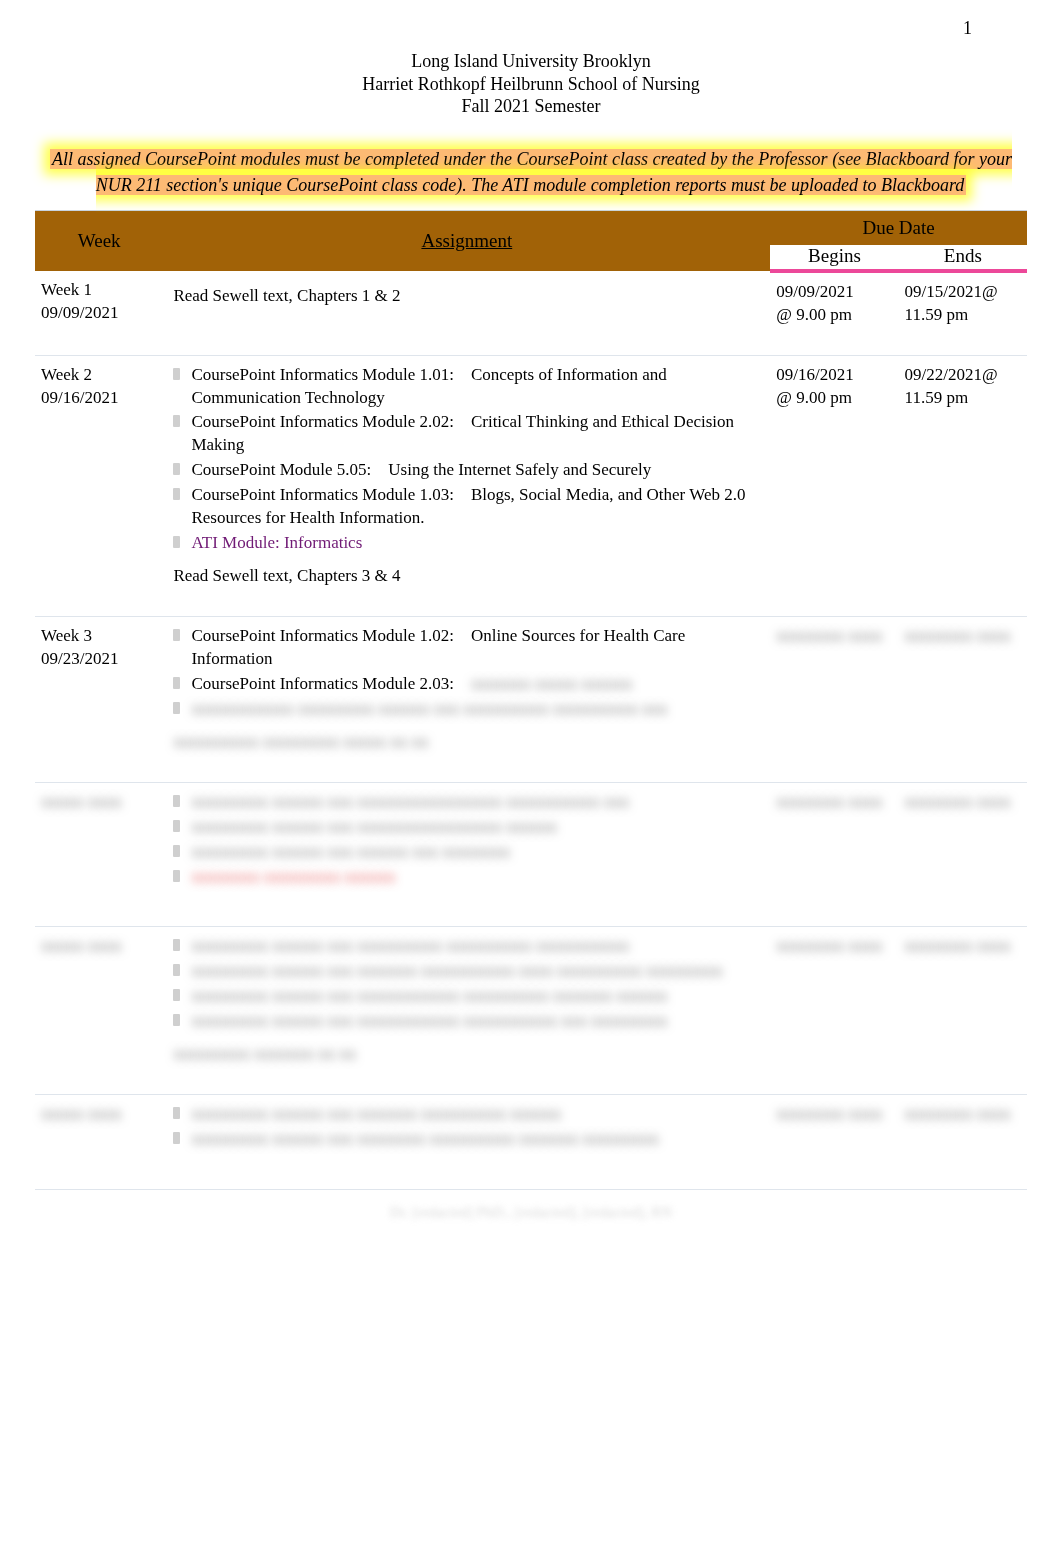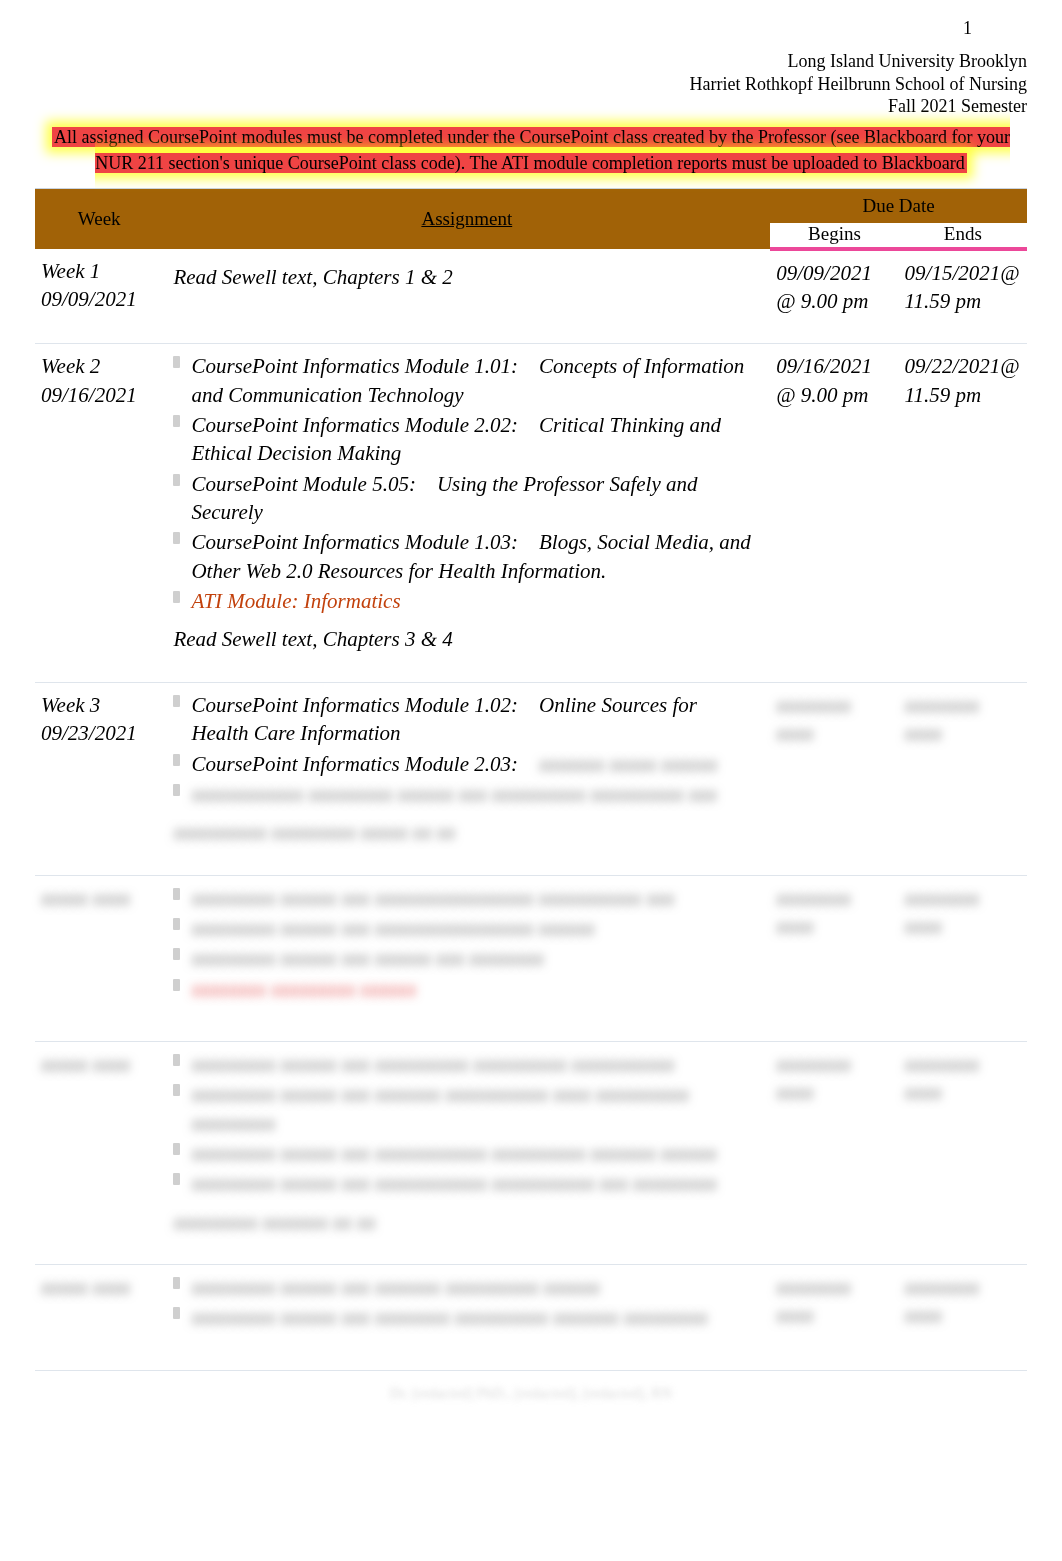--- a/index.html
+++ b/index.html
@@ -17,35 +17,36 @@
       padding: 20px 35px 40px 35px;
       position: relative;
     }
     .page-number {
       position: absolute;
       top: 18px;
       right: 90px;
       font-size: 18px;
     }
     .header-block {
-      text-align: right;
+      text-align: center;
       margin-top: 30px;
-      margin-bottom: 6px;
+      margin-bottom: 28px;
       line-height: 1.25;
     }
     .highlight-wrap {
       text-align: center;
       margin-bottom: 12px;
     }
     .highlight {
       display: inline;
-      background: #ef4444;
+      background: #fdba74;
       box-shadow: 0 0 12px 6px rgba(255,255,0,0.7);
       padding: 0 2px;
       line-height: 1.45;
+      font-style: italic;
     }
     table.schedule {
       width: 100%;
       border-collapse: collapse;
       table-layout: fixed;
     }
     table.schedule th {
       font-weight: normal;
       font-size: 19px;
       text-align: center;
@@ -55,23 +56,22 @@
     .th-assign { width: 520px; text-decoration: underline; }
     .th-due { width: 220px; }
     .th-begins, .th-ends { width: 110px; font-size: 18px; padding-top:0; padding-bottom:2px;}
     thead tr.row-a { background: #a16207; }
     thead tr.row-a th { border-top: 1px solid #c9d3df; }
     thead tr.row-b th { border-bottom: 4px solid #ec4899; padding-top:0; padding-bottom:2px;}
     tbody td {
       vertical-align: top;
       padding: 8px 8px 28px 6px;
       border-bottom: 1px solid #dfe5ec;
-      font-size: 21px;
+      font-size: 17px;
       line-height: 1.35;
-      font-style: italic;
     }
     td.week-cell { width:110px; }
     td.assign-cell { width:520px; padding-right: 14px; padding-left:10px;}
     td.begins-cell, td.ends-cell { width:110px; }
     ul.items {
       list-style: none;
       margin: 0 0 10px 0;
       padding: 0;
     }
     ul.items li {
@@ -82,21 +82,21 @@
     ul.items li::before {
       content: "";
       position: absolute;
       left: 0;
       top: 4px;
       width: 7px;
       height: 12px;
       background: #cfcfcf;
       border-radius: 1px;
     }
-    .red { color: #c2410c; }
+    .red { color: #701a75; }
     .reading { margin-top: 10px; }
     .footer-author {
       text-align: center;
       margin-top: 14px;
       color: #bbb;
       font-size: 15px;
       filter: blur(3px);
       opacity: 0.6;
     }
     .blur {
@@ -167,21 +167,21 @@
 
       <tr>
         <td class="week-cell">
           <div>Week 2</div>
           <div>09/16/2021</div>
         </td>
         <td class="assign-cell">
           <ul class="items">
             <li>CoursePoint Informatics Module 1.01: Concepts of Information and Communication Technology</li>
             <li>CoursePoint Informatics Module 2.02: Critical Thinking and Ethical Decision Making</li>
-            <li>CoursePoint Module 5.05: Using the Professor Safely and Securely</li>
+            <li>CoursePoint Module 5.05: Using the Internet Safely and Securely</li>
             <li>CoursePoint Informatics Module 1.03: Blogs, Social Media, and Other Web 2.0 Resources for Health Information.</li>
             <li class="red">ATI Module: Informatics</li>
           </ul>
           <div class="reading">Read Sewell text, Chapters 3 &amp; 4</div>
         </td>
         <td class="begins-cell">
           <div>09/16/2021</div>
           <div>@ 9.00 pm</div>
         </td>
         <td class="ends-cell">

